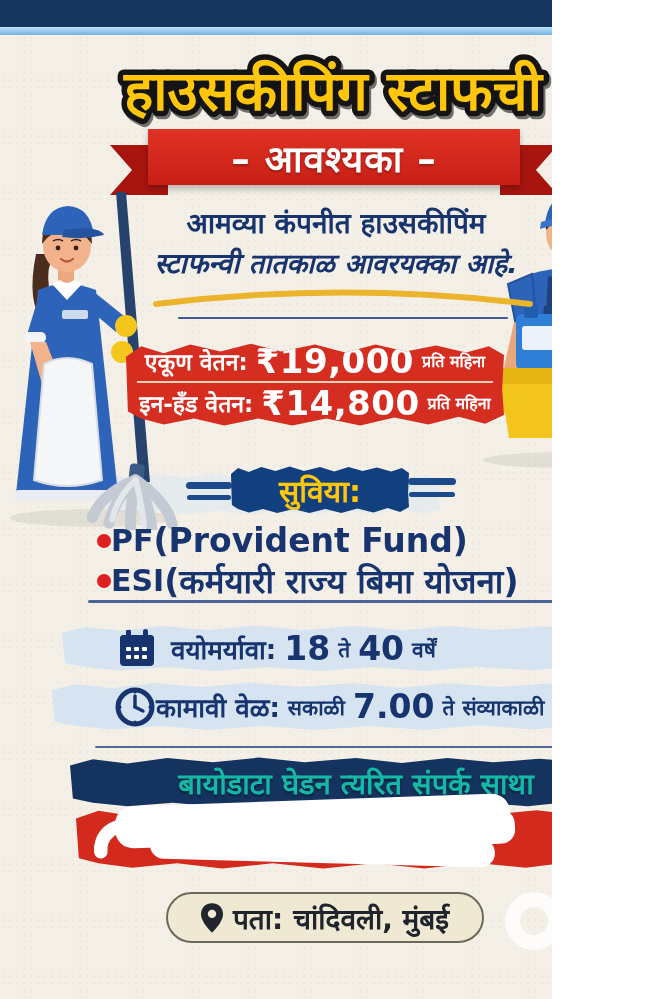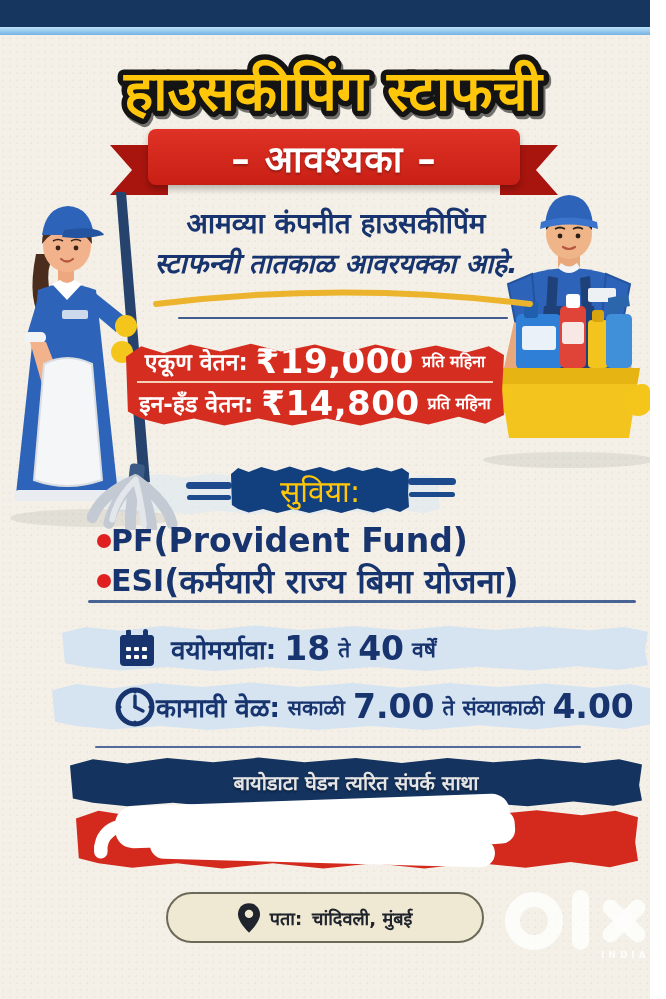--- a/index.html
+++ b/index.html
@@ -1,30 +1,30 @@
 <!DOCTYPE html>
 <html><head>
 <meta charset="utf-8">
 <style>
   html,body{margin:0;padding:0;}
   body{width:666px;height:999px;font-family:"DejaVu Sans",sans-serif;}
-  .poster{position:relative;width:650px;height:999px;background:#f4f0e7;overflow:hidden;
+  .poster{position:relative;width:552px;height:999px;background:#f4f0e7;overflow:hidden;
           background-image:radial-gradient(#ece7db 1px, transparent 1px);background-size:7px 7px;}
   .abs{position:absolute;}
 
   
   .top-navy{left:0;top:0;width:666px;height:27px;background:#16355f;}
   .top-stripe{left:0;top:27px;width:666px;height:8px;background:linear-gradient(180deg,#bfe2f7,#74b2e4);}
 
   
   .title-svg{left:0;top:38px;width:666px;height:100px;}
 
   
   .ribbon-main{left:148px;top:129px;width:372px;height:56px;background:linear-gradient(180deg,#e03226,#c81f15);
-    display:flex;align-items:center;justify-content:center;z-index:3;border-radius:8px;
+    display:flex;align-items:center;justify-content:center;z-index:3;border-radius:1px;
     box-shadow:0 4px 6px rgba(0,0,0,.25);}
   .ribbon-main span{color:#fff;font-size:37px;font-weight:800;letter-spacing:1px;text-shadow:0 2px 2px rgba(0,0,0,.25);}
   .tail{top:145px;width:58px;height:50px;background:#a8150e;z-index:1;}
   .tail-left{left:110px;clip-path:polygon(0 0,100% 0,100% 100%,0 100%,38% 50%);}
   .tail-right{left:500px;clip-path:polygon(0 0,100% 0,62% 50%,100% 100%,0 100%);}
 
   
   .intro{left:150px;top:204px;width:372px;text-align:center;color:#17346f;z-index:4;}
   .intro .l1{font-size:28px;font-weight:800;line-height:40px;}
   .intro .l2{font-size:27px;font-weight:600;line-height:40px;font-style:italic;}
@@ -44,21 +44,21 @@
   .sal-row{display:flex;align-items:center;justify-content:center;gap:8px;color:#fff;white-space:nowrap;}
   .sal-label{font-size:23px;font-weight:800;}
   .sal-amount{font-size:34px;font-weight:800;letter-spacing:.5px;}
   .sal-suffix{font-size:16px;font-weight:700;}
   .sal-div{width:356px;height:2px;margin:0 auto;background:#f7e3c8;opacity:.9;}
 
   
   .suvidha-bg{left:100px;top:472px;width:340px;height:44px;background:#dbe7f2;opacity:.55;z-index:1;}
   .suvidha{left:231px;top:465px;width:178px;height:50px;background:#123f7e;z-index:3;
     display:flex;align-items:center;justify-content:center;}
-  .suvidha span{color:#ffc60a;font-size:30px;font-weight:400;}
+  .suvidha span{color:#ffc60a;font-size:30px;font-weight:700;}
   .streak{background:#1c4a8c;border-radius:4px;z-index:2;}
   .streak-l{left:186px;top:482px;width:46px;height:7px;box-shadow:0 12px 0 -1px #1c4a8c;}
   .streak-r{left:408px;top:478px;width:48px;height:7px;box-shadow:0 13px 0 -1px #1c4a8c;}
 
   
   .bullet-row{left:97px;width:440px;display:flex;align-items:center;gap:0;z-index:3;}
   .b1{top:521px;}  .b2{top:558px;}
   .dot{width:14px;height:14px;border-radius:50%;background:#e02020;flex:0 0 auto;}
   .b-abbr{font-size:30px;font-weight:800;color:#17346f;}
   .b-desc{font-size:33px;font-weight:700;color:#17346f;}
@@ -68,32 +68,32 @@
   .strip1{left:62px;top:624px;width:586px;height:49px;padding-left:55px;box-sizing:border-box;gap:14px;}
   .strip2{left:52px;top:681px;width:602px;height:51px;padding-left:62px;box-sizing:border-box;}
   .srow{display:flex;align-items:center;gap:8px;white-space:nowrap;}
   .s-label{font-size:26px;font-weight:800;}
   .s-num{font-size:33px;font-weight:800;}
   .s-sm{font-size:21px;font-weight:700;}
 
   
   .contact-navy{left:70px;top:756px;width:572px;height:53px;background:#14335f;z-index:3;
     display:flex;align-items:center;justify-content:center;}
-  .contact-navy span{color:#e5e5e5;font-size:20px;font-weight:800;text-shadow:0 2px 2px rgba(0,0,0,.35);}
+  .contact-navy span{color:#14b8a6;font-size:29px;font-weight:800;text-shadow:0 2px 2px rgba(0,0,0,.35);}
   .contact-red{left:76px;top:807px;width:562px;height:64px;background:#d42a1e;z-index:2;}
   .phone-ico{left:86px;top:810px;width:58px;height:58px;z-index:4;transform:rotate(-18deg);}
   .scb{background:#fff;z-index:5;border-radius:18px;}
   .scb1{left:115px;top:800px;width:395px;height:42px;transform:rotate(-2deg);}
   .scb2{left:150px;top:835px;width:345px;height:28px;transform:rotate(1.5deg);}
   .scb3{left:420px;top:812px;width:95px;height:34px;transform:rotate(-4deg);border-radius:14px;}
 
   
   .addr{left:166px;top:892px;width:314px;height:47px;background:#efe8d3;border:2px solid #6b6a58;
     border-radius:26px;display:flex;align-items:center;justify-content:center;gap:10px;z-index:4;}
-  .addr span{font-size:18px;font-weight:800;color:#20242c;}
+  .addr span{font-size:28px;font-weight:800;color:#20242c;}
 
   
   .olx{left:505px;top:878px;width:150px;height:92px;z-index:6;opacity:.9;}
   .olx-o{position:absolute;left:0;top:14px;width:28px;height:28px;border:15px solid rgba(255,255,255,.85);border-radius:50%;}
   .olx-bar{position:absolute;left:67px;top:12px;width:17px;height:60px;border-radius:9px;background:rgba(255,255,255,.85);}
   .olx-x{position:absolute;left:92px;top:18px;width:54px;height:50px;}
   .olx-x i{position:absolute;left:0;top:17px;width:54px;height:16px;border-radius:8px;background:rgba(255,255,255,.85);}
   .olx-x i.r1{transform:rotate(45deg);} .olx-x i.r2{transform:rotate(-45deg);}
   .olx-india{position:absolute;left:96px;top:72px;font-size:9px;letter-spacing:4px;color:rgba(255,255,255,.95);font-weight:700;}
 

